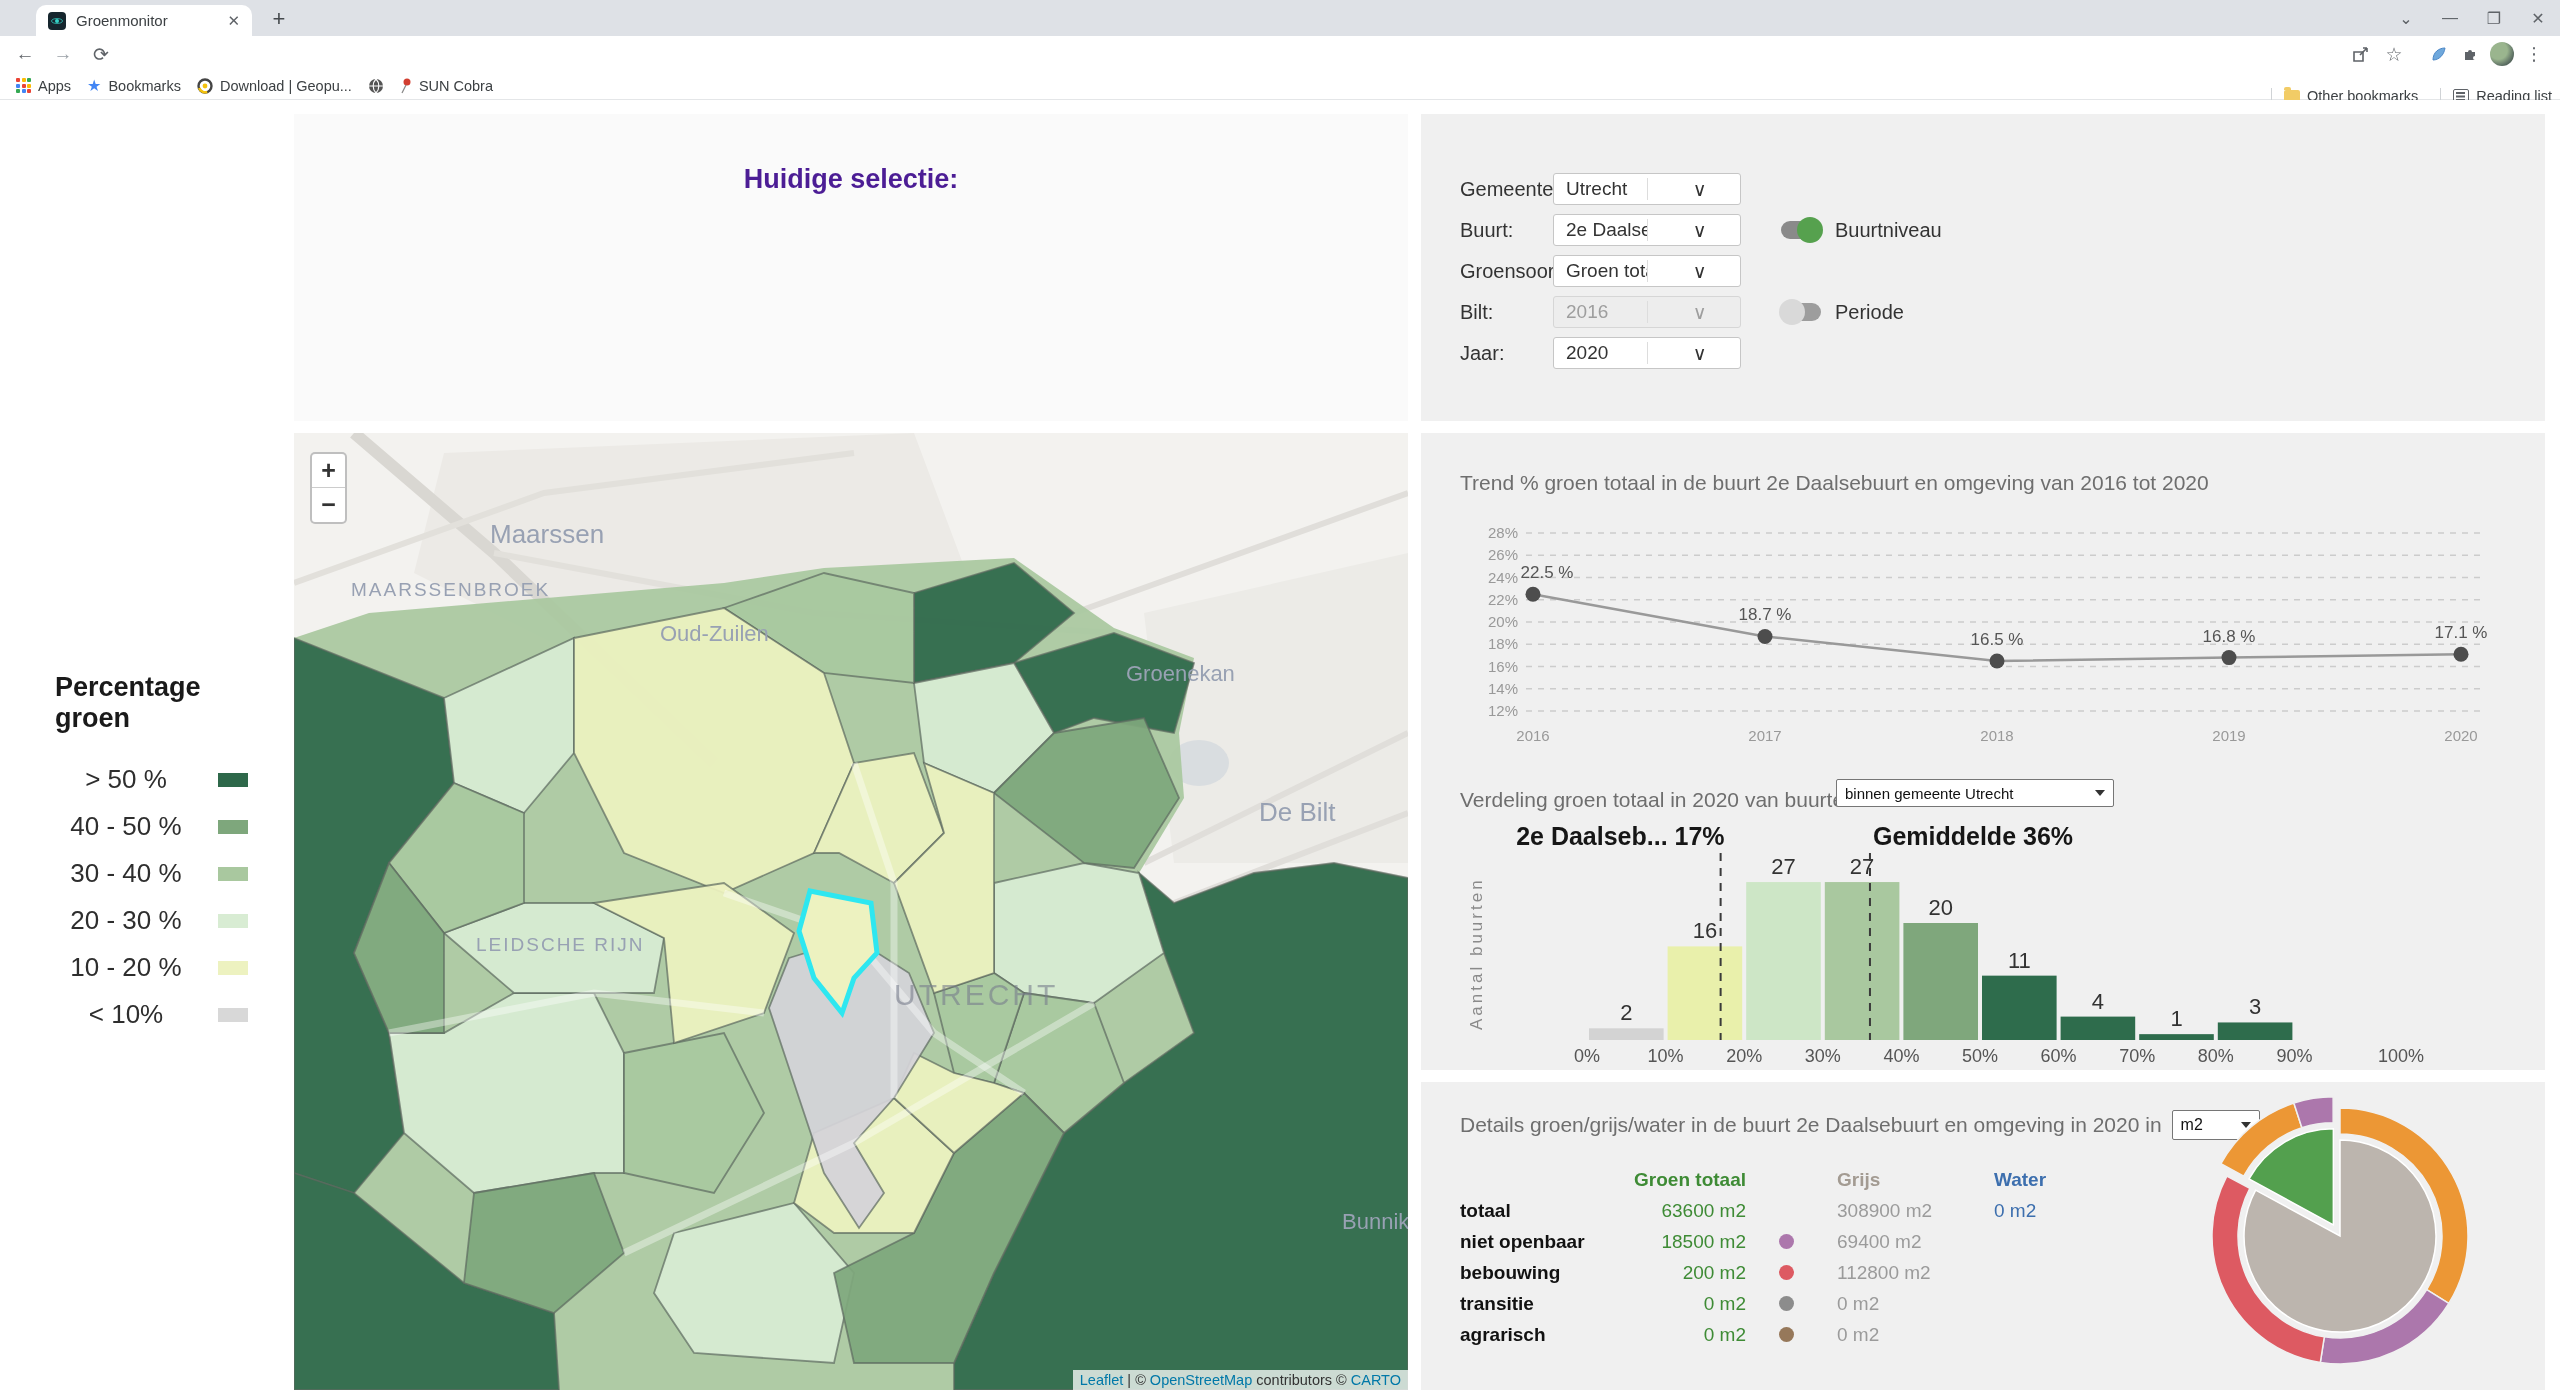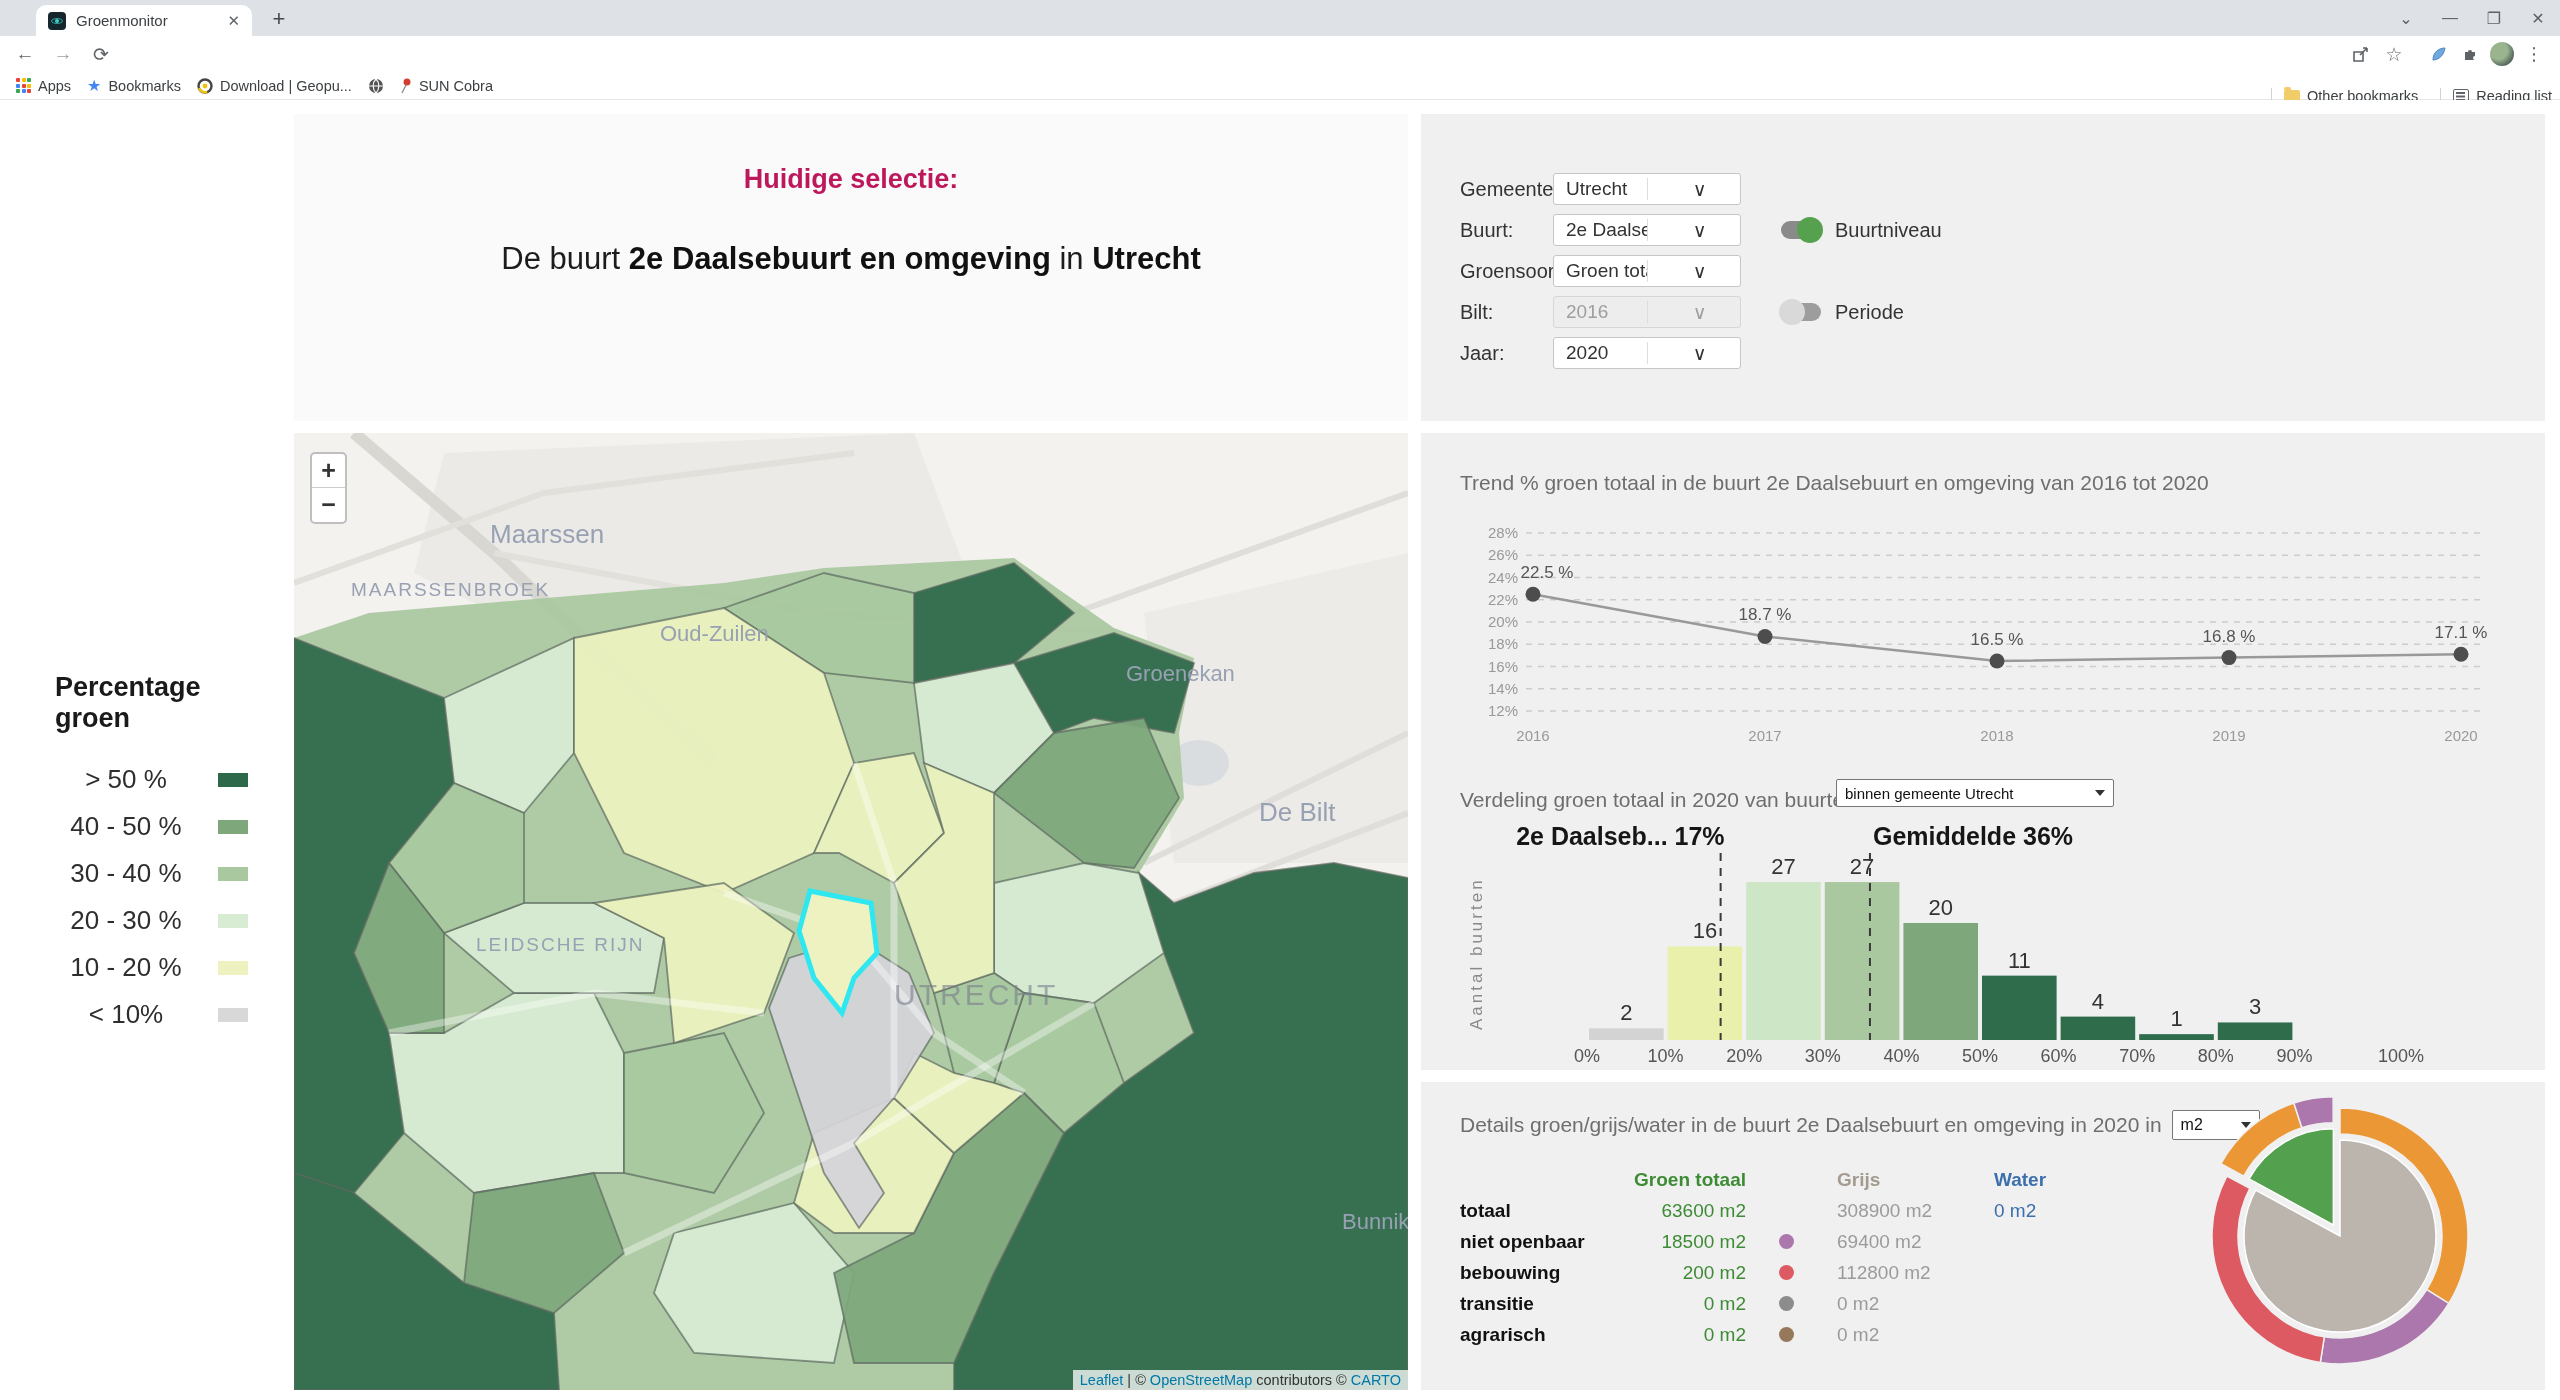--- a/index.html
+++ b/index.html
@@ -57,21 +57,21 @@
   .legend h3 { font-size:27px; color:#1a1a1a; margin-bottom:22px; padding-left:15px; }
   .lrow { display:flex; align-items:center; height:47px; }
   .lrow span { width:172px; text-align:center; font-size:26px; color:#2e2e2e; }
   .lrow i { width:30px; height:14px; margin-left:6px; }
 
   
   .title-card { left:294px; top:14px; width:1114px; height:307px; background:#fafafa; text-align:center; }
   .h1 { margin-top:52px; font-size:46px; color:#3a3a3a; }
   .h1 .grn { color:#3f8d36; }
   .h1 b { color:#111; }
-  .h2 { margin-top:50px; font-size:27px; font-weight:bold; color:#be185d; }
+  .h2 { margin-top:50px; font-size:27px; font-weight:bold; color:#4c1d95; }
   .h3 { margin-top:46px; font-size:31px; color:#1c1c1c; }
   .h3 b { color:#111; }
 
   
   .map-card { left:294px; top:333px; width:1114px; height:957px; background:#f3f2ef; overflow:hidden; }
   .zoomctl { position:absolute; left:16px; top:19px; width:37px; border:2px solid rgba(0,0,0,.25);
              border-radius:5px; overflow:hidden; background:#fff; }
   .zoomctl div { height:34px; text-align:center; font-size:25px; font-weight:bold; color:#333; line-height:33px; }
   .zoomctl div:first-child { border-bottom:1px solid #ccc; }
   .attrib { position:absolute; right:0; bottom:0; background:rgba(255,255,255,.75); font-size:14.5px;
@@ -260,21 +260,20 @@
           <i style="background: rgb(237, 242, 192);"></i>
         </div>
     <div class="lrow">
           <span>&lt; 10%</span>
           <i style="background: rgb(216, 216, 216);"></i>
         </div>
   </div>
 
   <div class="card title-card">
     <div class="h2">Huidige selectie:</div>
-    <div class="h3"><span>De buurt </span><b>2e Daalsebuurt en omgeving</b><span> in </span><b>Utrecht</b></div>
   </div>
 
   <div class="card map-card">
     <svg width="1114" height="957" viewBox="0 0 1114 957">
       <rect width="1114" height="957" fill="#f3f2ef"></rect>
 
       <path d="M150,20 L620,0 L680,160 L300,230 L120,140 Z" fill="#eceae6"></path>
       <path d="M850,180 L1114,120 L1114,430 L880,430 Z" fill="#ecebe7"></path>
       <ellipse cx="905" cy="330" rx="30" ry="23" fill="#d9dde0"></ellipse>
       <path d="M60,0 L200,120 L420,330" stroke="#d9d7d2" stroke-width="12" fill="none"></path>

